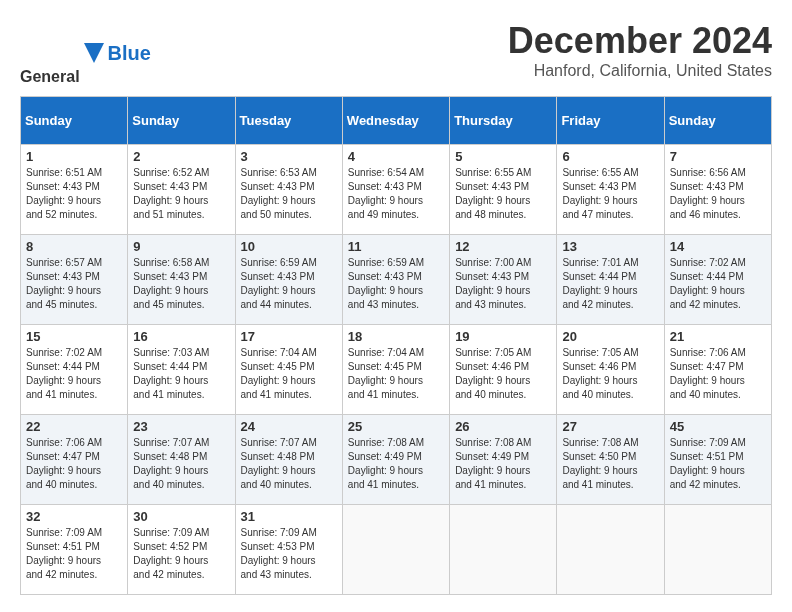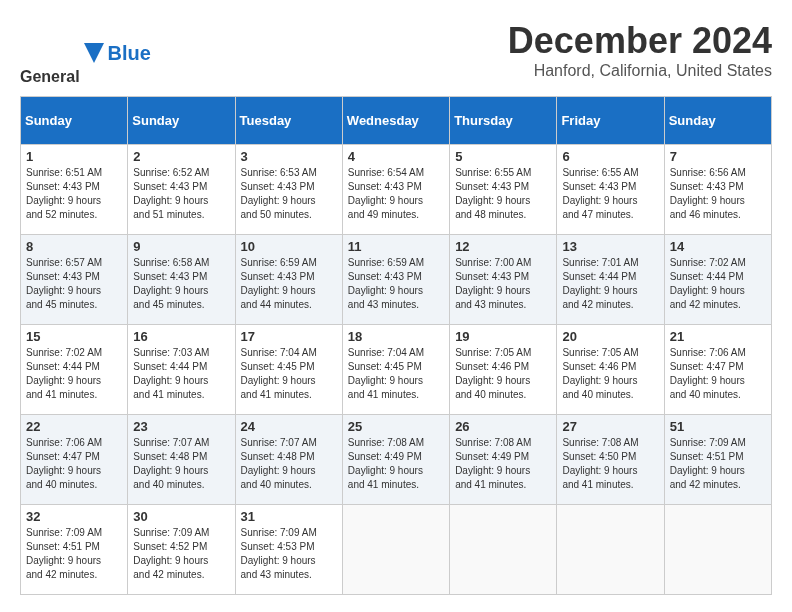--- a/index.html
+++ b/index.html
@@ -348,21 +348,21 @@
         <td>
         <span class="day-number">27</span>
         <div class="day-info">
           Sunrise: 7:08 AM<br>
           Sunset: 4:50 PM<br>
           Daylight: 9 hours<br>
           and 41 minutes.
         </div>
       </td>
         <td>
-        <span class="day-number">51</span>
+        <span class="day-number">45</span>
         <div class="day-info">
           Sunrise: 7:09 AM<br>
           Sunset: 4:51 PM<br>
           Daylight: 9 hours<br>
           and 42 minutes.
         </div>
       </td>
       </tr>
       <tr>
         <td>

